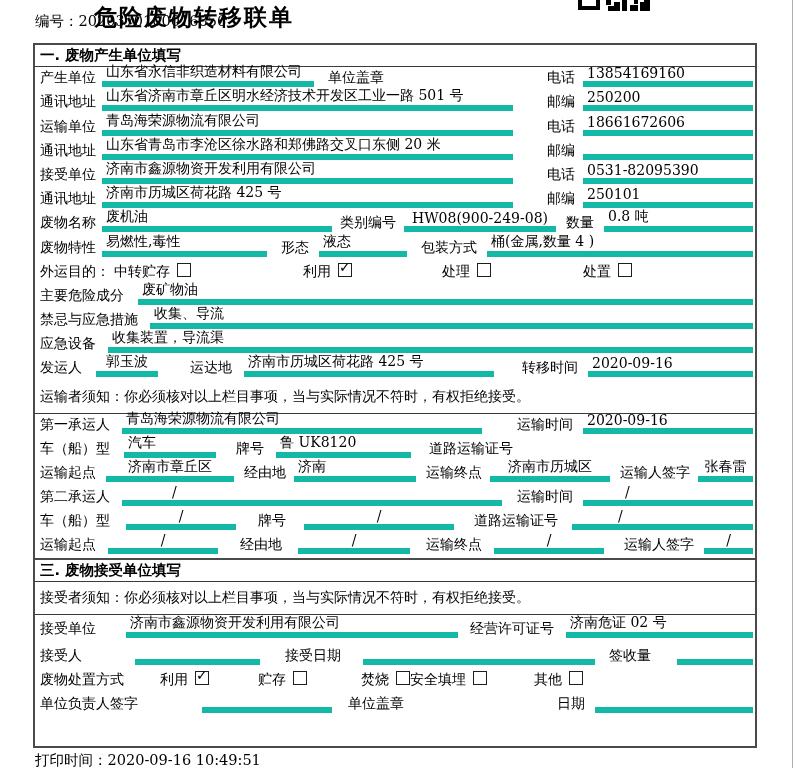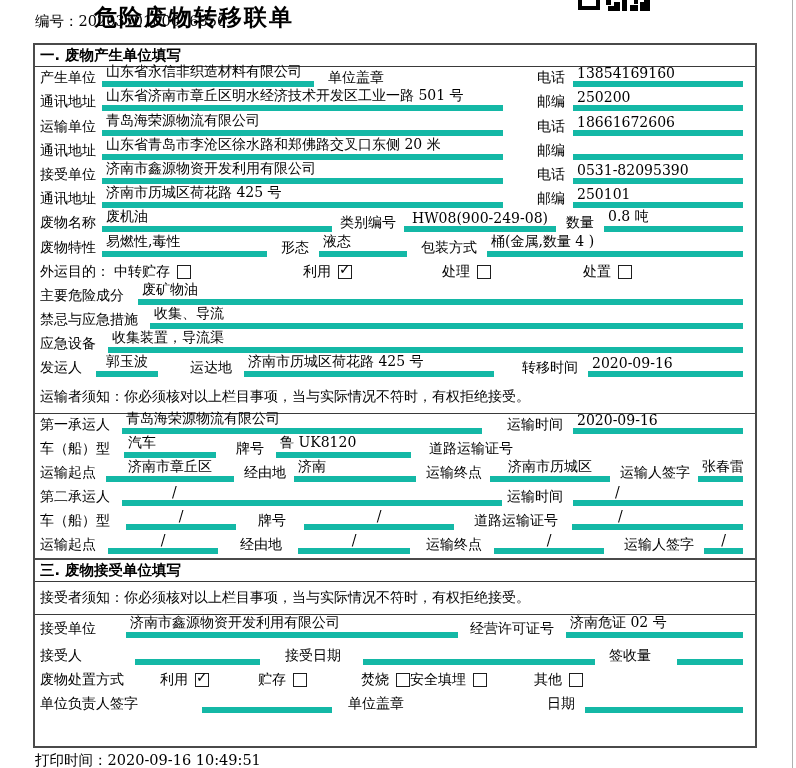--- a/index.html
+++ b/index.html
@@ -28,33 +28,33 @@
     height:21px;line-height:21px;padding-left:5px;
     font-family:"DejaVu Sans","Liberation Sans",sans-serif;
     font-weight:bold;font-size:14.5px;
     border-bottom:1px solid #3a3a3a;
   }
   .sec-head.mid{border-top:2px solid #4a4a4a;}
   .notice{
     height:33px;display:flex;align-items:center;padding-left:5px;
     border-bottom:1px solid #3a3a3a;box-sizing:border-box;
   }
-  .row{display:flex;align-items:flex-end;height:24.2px;padding:0 12px 4px 5px;box-sizing:border-box;}
+  .row{display:flex;align-items:flex-end;height:24.2px;padding:0 2px 4px 5px;box-sizing:border-box;}
   .s2 .row{height:24px;}
   .s3 .row{height:24px;}
   .s3 .row.tall{height:27px;}
   .l{white-space:nowrap;}
   .u{
     border-bottom:6px solid #14b8a6;padding:0 4px;white-space:nowrap;
     overflow:hidden;box-sizing:border-box;min-height:17px;
   }
   .c{text-align:center;}
   .grow{flex:1;}
   
-  .opt{display:flex;align-items:center;white-space:nowrap;}
+  .opt{display:flex;align-items:flex-start;white-space:nowrap;}
   .cb{
     display:inline-block;width:12px;height:12px;border:1px solid #1e1e1e;
     margin-left:7px;position:relative;background:#fff;
   }
   .mk{
     font-style:normal;position:absolute;left:0px;top:-4px;
     font-size:14px;font-weight:bold;line-height:1;
     font-family:"DejaVu Sans","Liberation Sans",sans-serif;
   }
   .print-line{position:absolute;left:35px;top:751px;white-space:nowrap;font-size:14.5px;}

